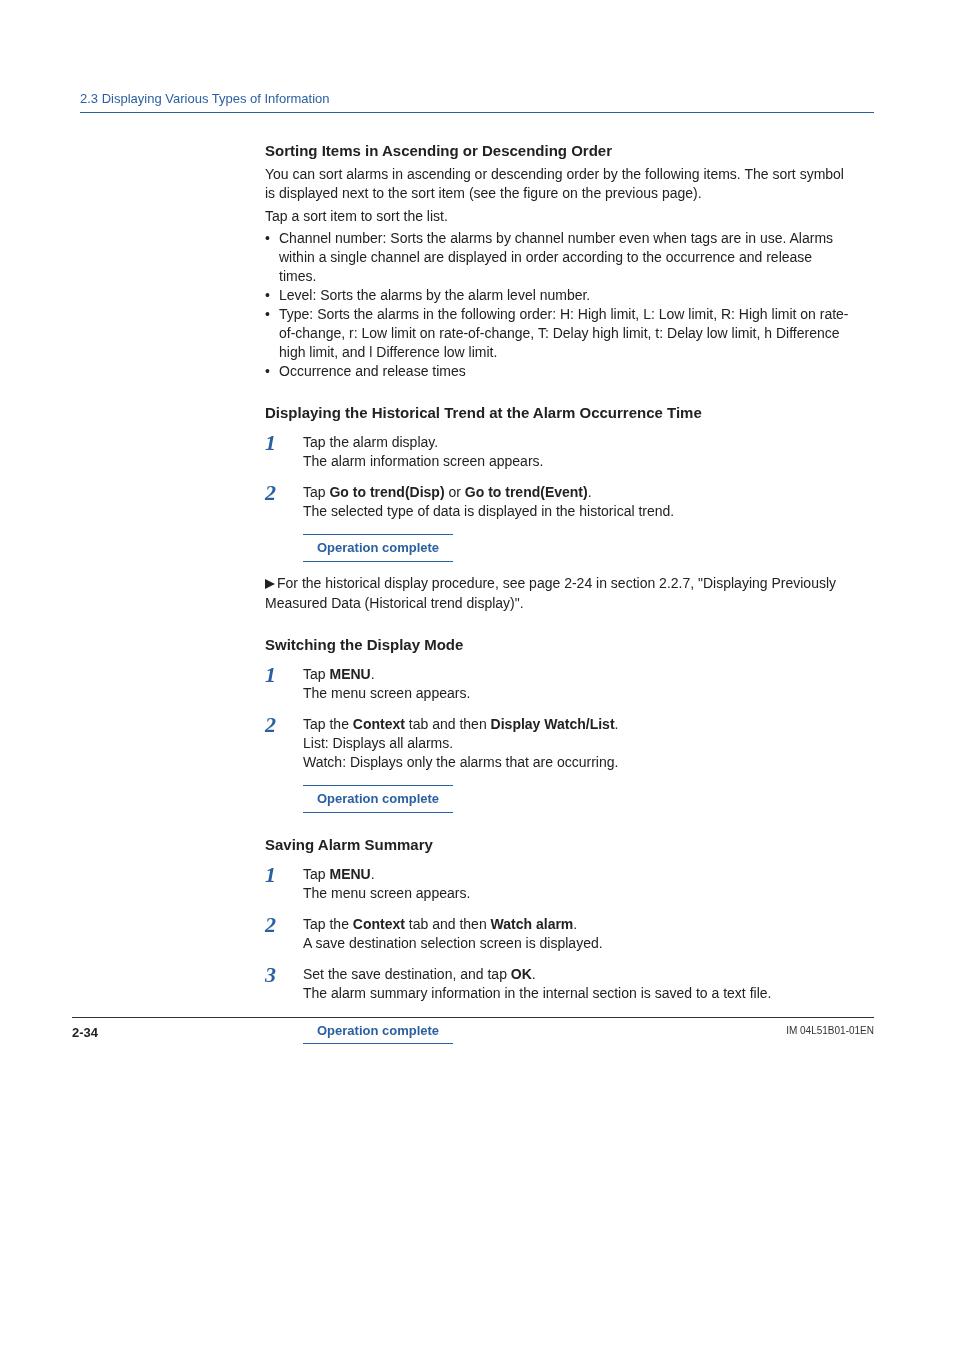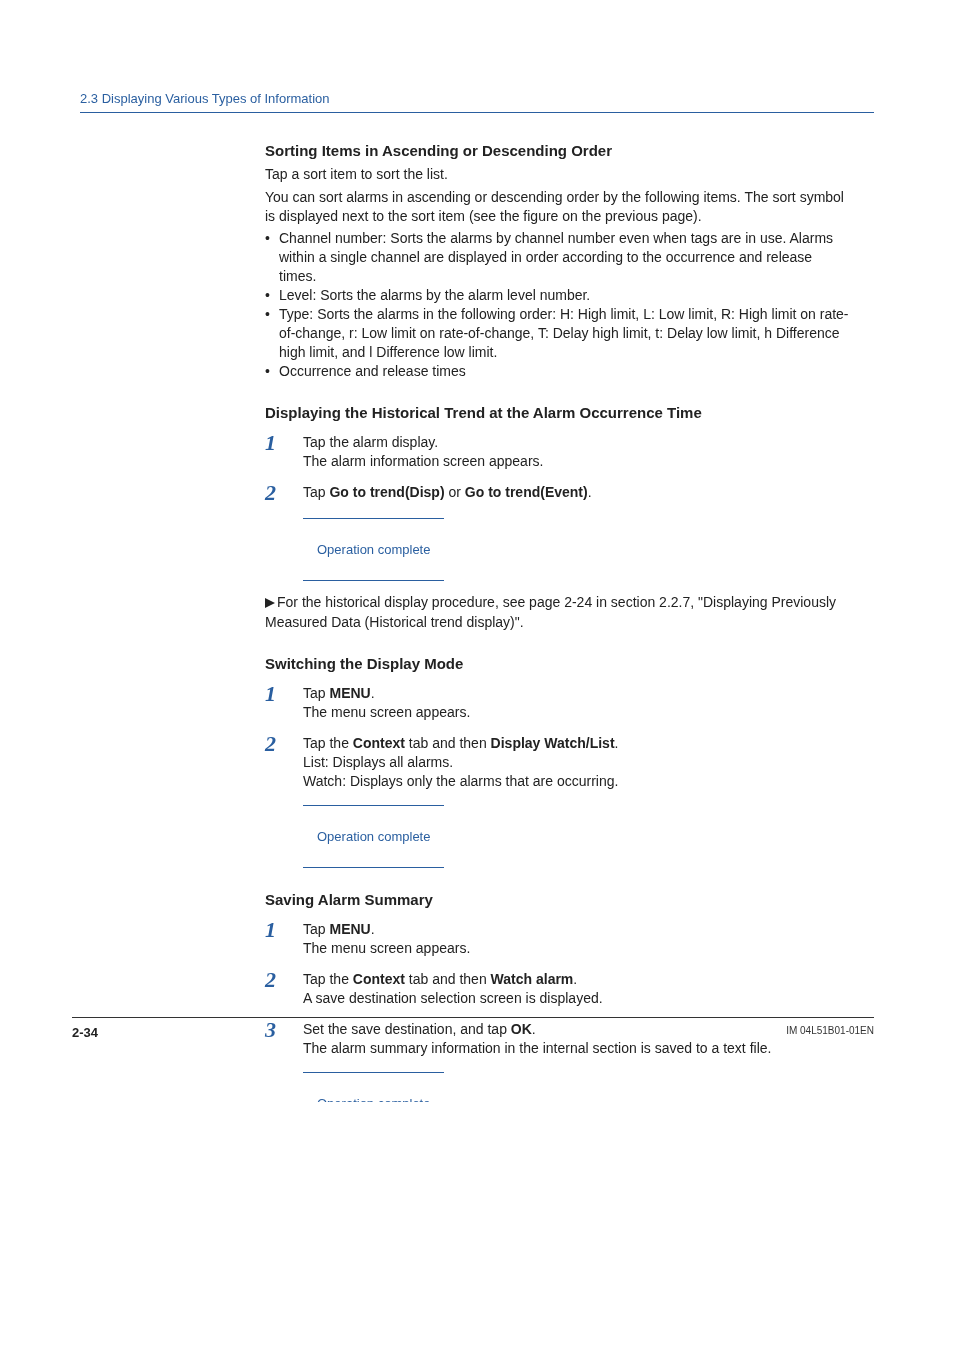--- a/index.html
+++ b/index.html
@@ -75,23 +75,23 @@
     padding-top: 1px;
   }
   .step-body {
     flex: 1;
     font-size: 14px;
     padding-top: 2px;
   }
   .op-complete {
     display: inline-block;
     color: #2a5fa0;
-    font-weight: normal;
+    font-weight: bold;
     font-size: 13px;
-    padding: 22px 14px;
+    padding: 4px 14px;
     border-top: 1px solid #2a5fa0;
     border-bottom: 1px solid #2a5fa0;
     margin-top: 4px;
     margin-left: 38px;
   }
   .note {
     margin-top: 12px;
     font-size: 14px;
   }
   .xref-icon {
@@ -125,42 +125,43 @@
 </head>
 <body>
 
 <div class="page">
 
   <div class="breadcrumb">2.3  Displaying Various Types of Information</div>
 
   <div class="content">
 
     <div class="h2">Sorting Items in Ascending or Descending Order</div>
+    <div class="p">You can sort alarms in ascending or descending order by the following items. The sort symbol is displayed next to the sort item (see the figure on the previous page).</div>
     <div class="p">Tap a sort item to sort the list.</div>
-    <div class="p">You can sort alarms in ascending or descending order by the following items. The sort symbol is displayed next to the sort item (see the figure on the previous page).</div>
     <ul class="bullets">
       <li>Channel number: Sorts the alarms by channel number even when tags are in use. Alarms within a single channel are displayed in order according to the occurrence and release times.</li>
       <li>Level: Sorts the alarms by the alarm level number.</li>
       <li>Type: Sorts the alarms in the following order: H: High limit, L: Low limit, R: High limit on rate-of-change, r: Low limit on rate-of-change, T: Delay high limit, t: Delay low limit, h Difference high limit, and l Difference low limit.</li>
       <li>Occurrence and release times</li>
     </ul>
 
     <div class="h2 section-gap">Displaying the Historical Trend at the Alarm Occurrence Time</div>
     <div class="steps">
       <div class="step">
         <div class="step-num">1</div>
         <div class="step-body">
           <span>Tap the alarm display.</span><br>
           <span>The alarm information screen appears.</span>
         </div>
       </div>
       <div class="step">
         <div class="step-num">2</div>
         <div class="step-body">
           <span>Tap </span><b>Go to trend(Disp)</b><span> or </span><b>Go to trend(Event)</b><span>.</span><br>
+          <span>The selected type of data is displayed in the historical trend.</span>
         </div>
       </div>
       <div class="op-complete">Operation complete</div>
     </div>
     <div class="note">
       <span class="xref-icon">
         <svg width="10" height="10" viewBox="0 0 10 10">
             <polygon points="0,0 10,5 0,10" fill="#222"></polygon>
           </svg>
       </span><span>For the historical display procedure, see page 2-24 in section 2.2.7, "Displaying Previously Measured Data (Historical trend display)".</span>

